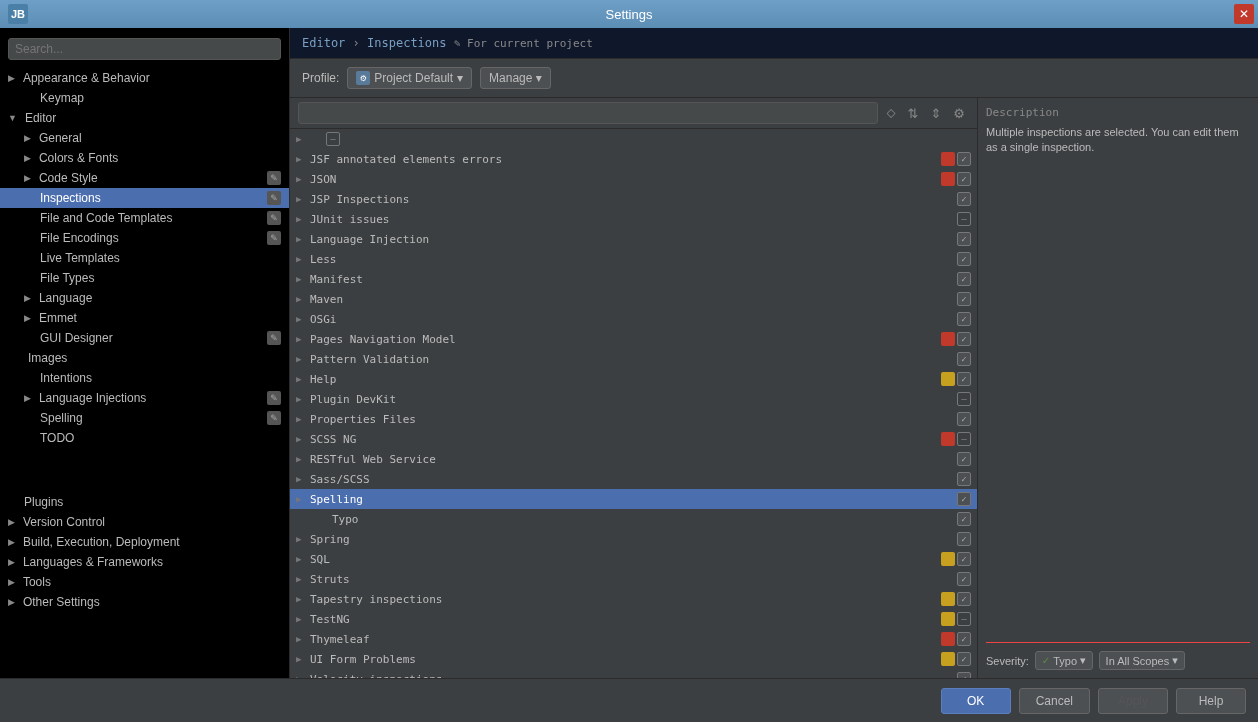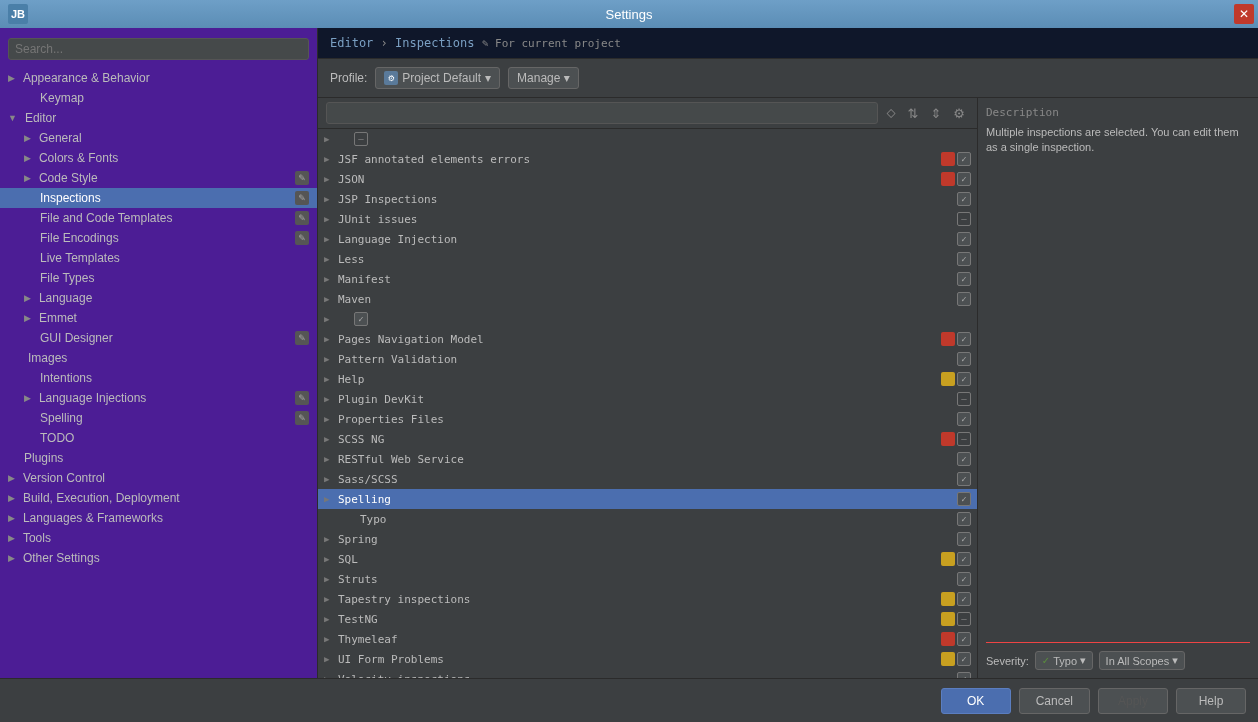--- a/index.html
+++ b/index.html
@@ -39,22 +39,22 @@
       background: #c0392b;
       border-radius: 2px;
       display: flex; align-items: center; justify-content: center;
       color: #fff; font-size: 12px; cursor: pointer;
     }
     .main-layout {
       display: flex;
       height: calc(722px - 28px - 44px);
     }
     .sidebar {
-      width: 318px;
-      background: #4c1d95;
+      width: 290px;
+      background: #000000;
       border-right: 1px solid #2b2b2b;
       overflow-y: auto;
       padding: 6px 0;
     }
     .sidebar-search {
       margin: 4px 8px 8px 8px;
       background: #45494a;
       border: 1px solid #555;
       border-radius: 3px;
       padding: 3px 6px;
@@ -459,21 +459,21 @@
           </div>
         </div>
         <div class="sidebar-item" style="padding-left: 24px;">
           <div class="sidebar-item-row">
             <div style="display: flex; align-items: center; gap: 4px;">
               <span style="width: 12px; display: inline-block;"></span>
               <span>TODO</span>
             </div>
           </div>
         </div>
-        <div class="sidebar-item" style="padding-left: 8px;">
+        <div class="sidebar-item" style="padding-left: 8px; margin-top: 44px;">
           <div class="sidebar-item-row">
             <div style="display: flex; align-items: center; gap: 4px;">
               <span style="width: 12px; display: inline-block;"></span>
               <span>Plugins</span>
             </div>
           </div>
         </div>
         <div class="sidebar-item" style="padding-left: 8px;">
           <div class="sidebar-item-row">
             <div style="display: flex; align-items: center; gap: 4px;">
@@ -594,20 +594,21 @@
               <div class="checkbox checked" style="color: rgb(170, 170, 170);">✓</div>
             </div>
             <div class="insp-row">
               <span class="arrow">▶</span>
               <span class="label">Maven</span>
               <div class="color-dot" style="background: transparent; border: none;"></div>
               <div class="checkbox checked" style="color: rgb(170, 170, 170);">✓</div>
             </div>
             <div class="insp-row">
               <span class="arrow">▶</span>
+              <span class="label">OSGi</span>
               <div class="color-dot" style="background: transparent; border: none;"></div>
               <div class="checkbox checked" style="color: rgb(170, 170, 170);">✓</div>
             </div>
             <div class="insp-row">
               <span class="arrow">▶</span>
               <span class="label">Pages Navigation Model</span>
               <div class="color-dot" style="background: rgb(192, 57, 43);"></div>
               <div class="checkbox checked" style="color: rgb(170, 170, 170);">✓</div>
             </div>
             <div class="insp-row">

